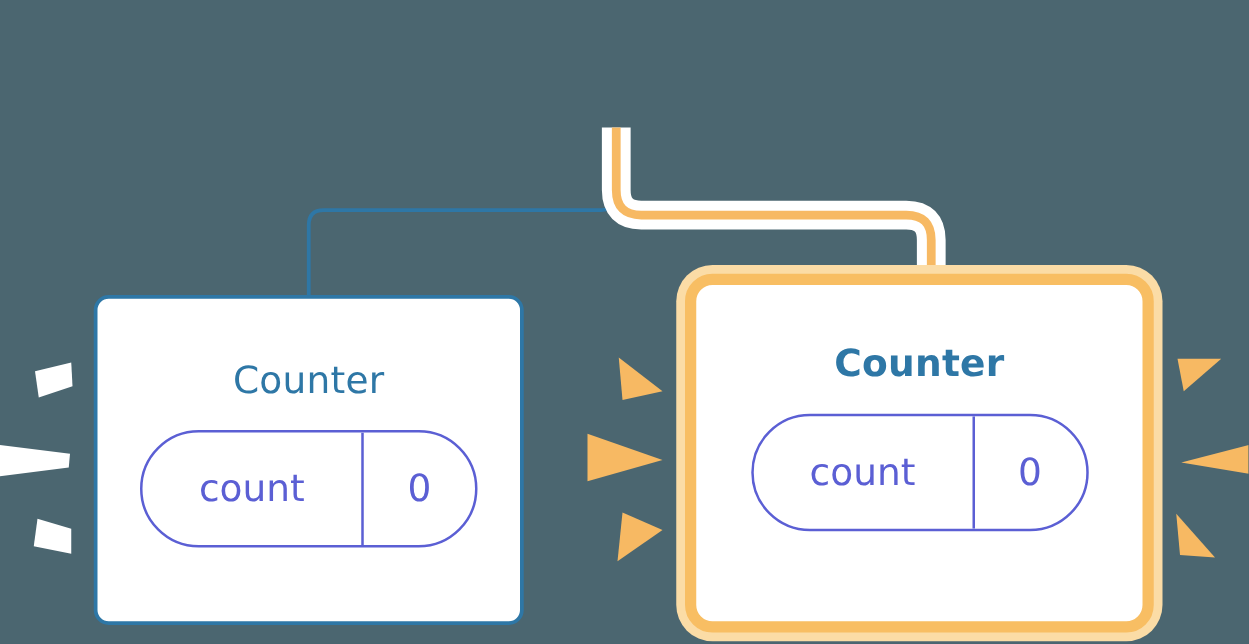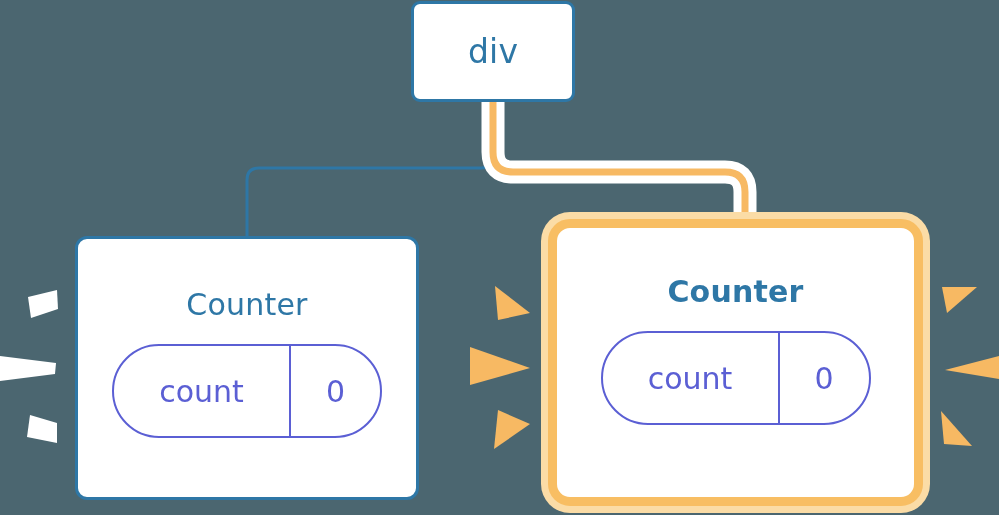--- a/index.html
+++ b/index.html
@@ -151,23 +151,20 @@
       <polygon points="530,424 494,449 498,410" fill="#f7b963"></polygon>
     </g>
 
     <g>
       <polygon points="942,287 977,287 947,313" fill="#f7b963"></polygon>
       <polygon points="945,370 999,356 999,379" fill="#f7b963"></polygon>
       <polygon points="941,411 972,446 944,444" fill="#f7b963"></polygon>
     </g>
   </svg>
 
-  <div class="node node-div">
-    <span class="node-title">div</span>
-  </div>
 
   <div class="node node-counter-left">
     <span class="node-title">Counter</span>
     <div class="state-pill">
       <span class="pill-key">count</span>
       <span class="pill-value">0</span>
     </div>
   </div>
 
   <div class="node node-counter-right">

